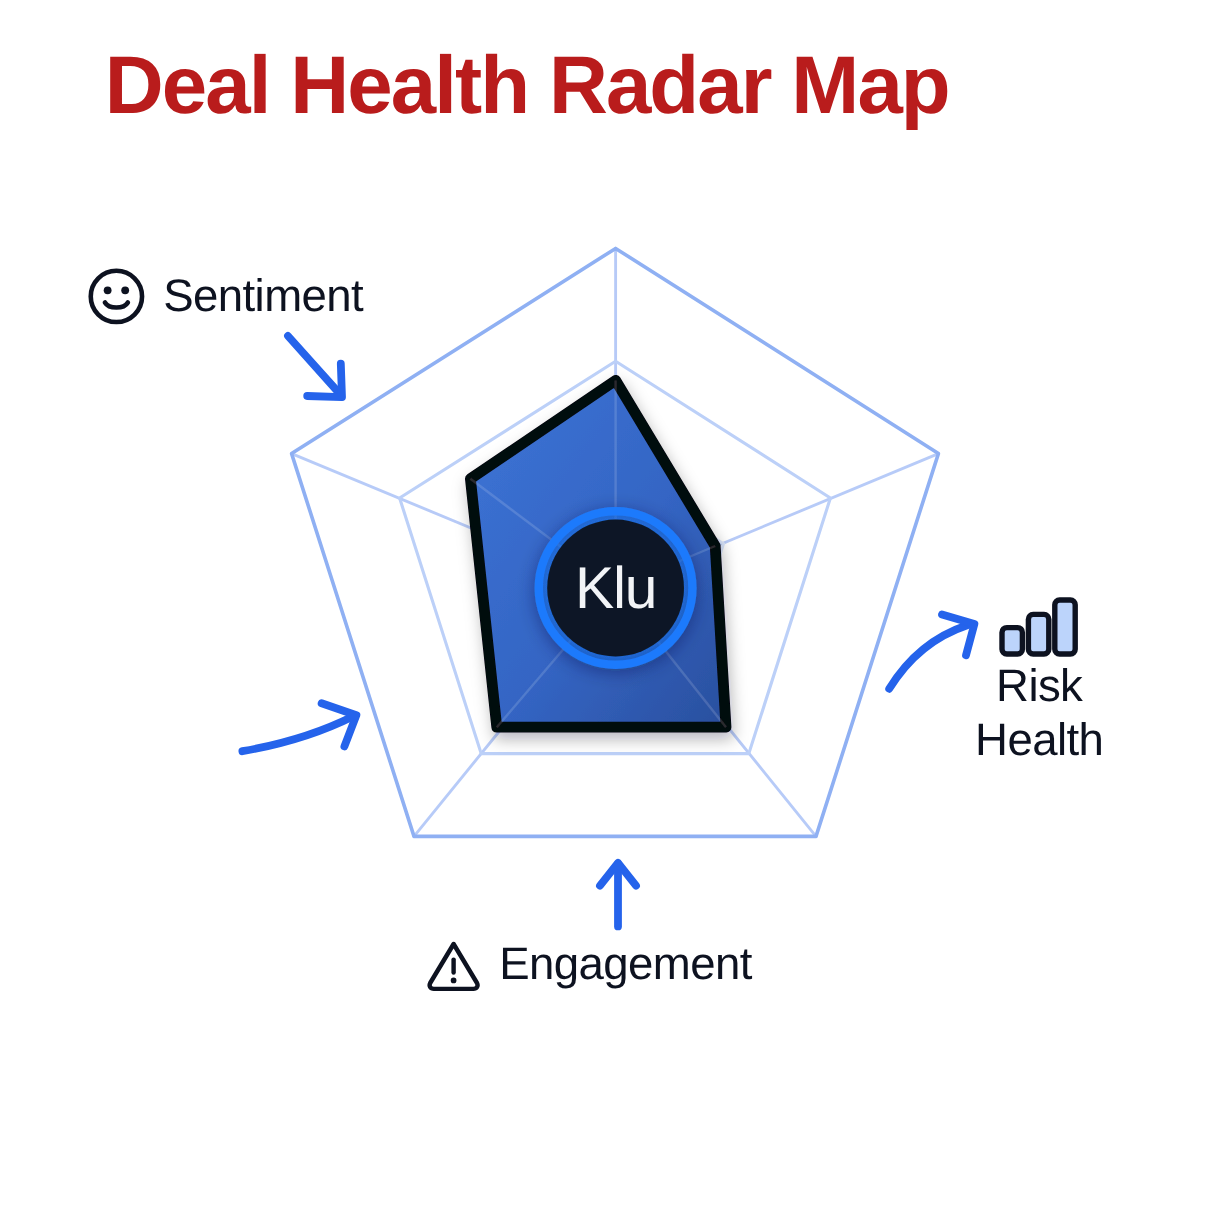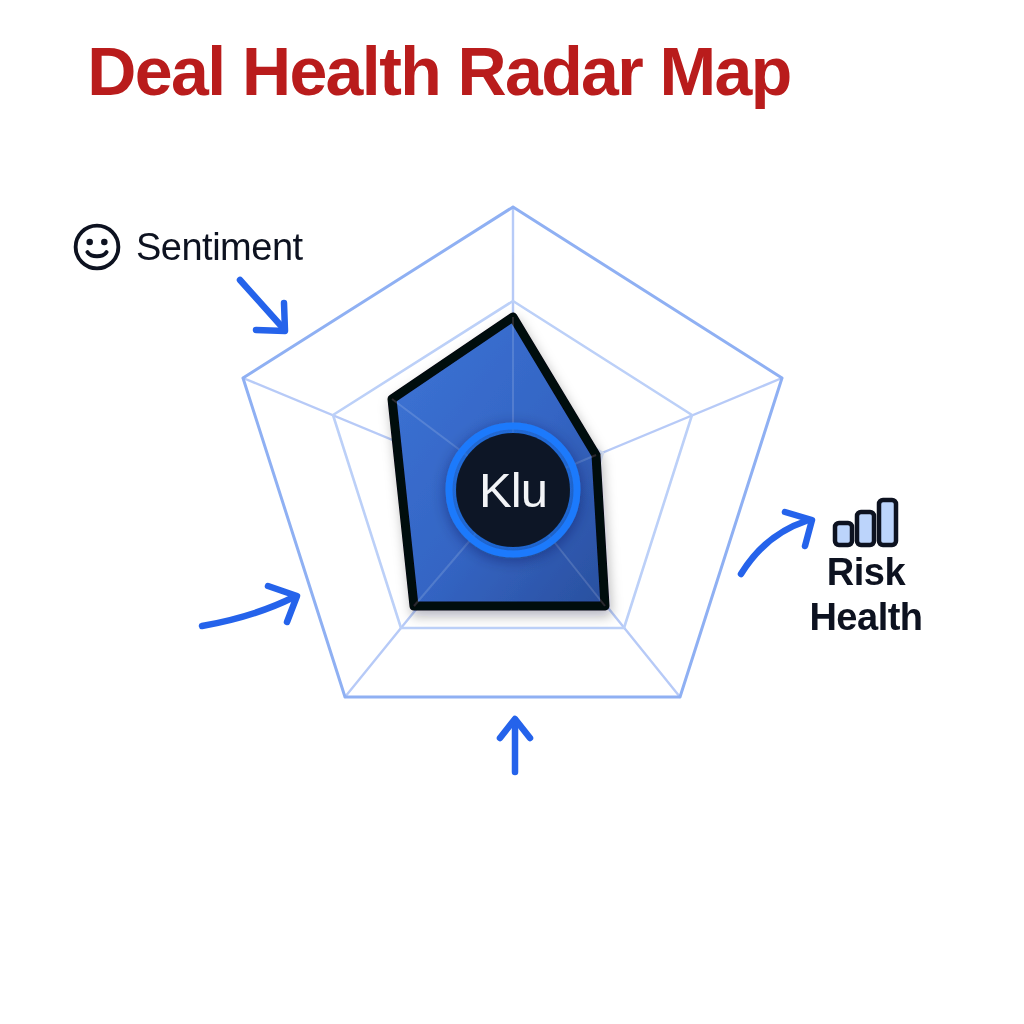--- a/index.html
+++ b/index.html
@@ -59,21 +59,20 @@
     align-items: center;
     gap: 4px;
   }
   .label-text {
     font-size: 38px;
     font-weight: 500;
   }
   .label-text.two-line {
     text-align: center;
     line-height: 1.08;
-    font-weight: bold;
   }
   
   #label-sentiment { left: 70px; top: 220px; }
   #label-followup  { left: 58px;  top: 566px; width: 250px; }
   #label-risk      { left: 768px; top: 496px; width: 196px; }
   #label-engagement{ left: 352px; top: 778px; }
 
   .icon-svg { display: block; }
   .klu-wordmark {
     font-family: "Liberation Sans", sans-serif;
@@ -191,14 +190,26 @@
           <rect x="4" y="27" width="17" height="22" rx="4" fill="#bcd4fb" stroke="#0d1220" stroke-width="4.5"></rect>
           <rect x="26" y="16" width="17" height="33" rx="4" fill="#bcd4fb" stroke="#0d1220" stroke-width="4.5"></rect>
           <rect x="48" y="4" width="17" height="45" rx="4" fill="#bcd4fb" stroke="#0d1220" stroke-width="4.5"></rect>
         </svg>
       </span>
       <span class="label-text two-line">Risk</span>
       <span class="label-text two-line">Health</span>
     </div>
   </div>
 
+  <div class="label-group" id="label-engagement">
+    <div class="label-inline">
+      <span>
+        <svg class="icon-svg" width="52" height="52" viewBox="0 0 48 48">
+          <path d="M 24 8 L 42 38 C 43.2 40.4 41.8 42.5 39.2 42.5 L 8.8 42.5 C 6.2 42.5 4.8 40.4 6 38 Z" fill="none" stroke="#0d1220" stroke-width="3.4" stroke-linejoin="round"></path>
+          <line x1="24" y1="20" x2="24" y2="30" stroke="#0d1220" stroke-width="3.4" stroke-linecap="round"></line>
+          <circle cx="24" cy="36" r="2.2" fill="#0d1220"></circle>
+        </svg>
+      </span>
+      <span class="label-text">Engagement</span>
+    </div>
+  </div>
 
 </div>
 
 </body></html>

